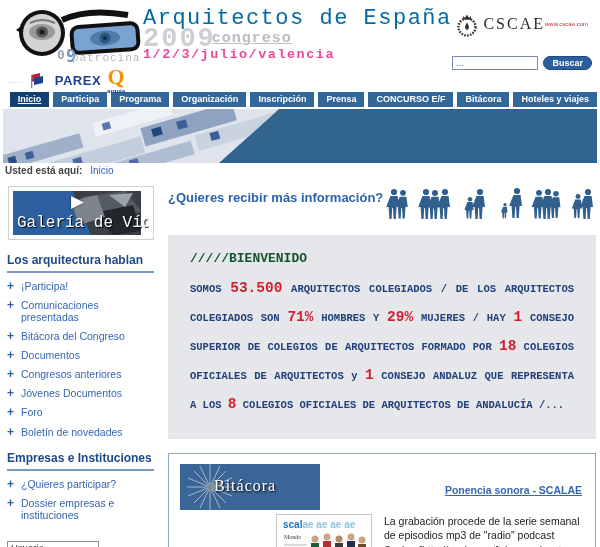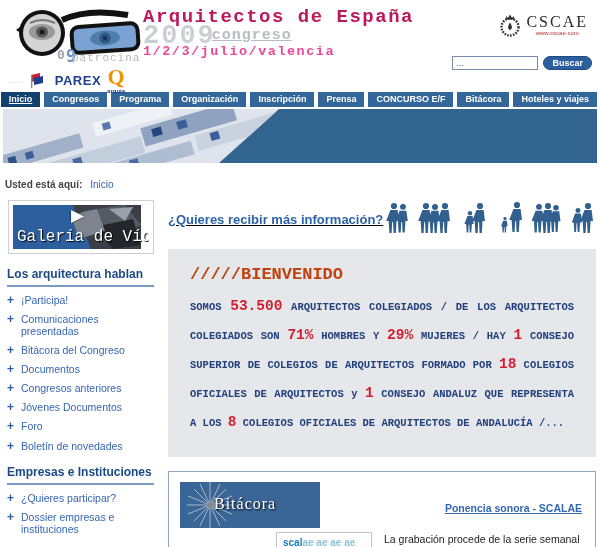--- a/index.html
+++ b/index.html
@@ -13,47 +13,47 @@
   .patrocina { position:absolute; left:72px; top:52px; font-family:"Liberation Mono",monospace; font-size:11px; color:#b2b6ba; letter-spacing:1px; }
   .sponsors { position:absolute; left:8px; top:66px; width:140px; display:flex; align-items:center; gap:6px; }
   .spn-dots { font-size:7px; color:#999; letter-spacing:1px; }
   .parex { display:flex; align-items:flex-end; gap:10px; }
   .parex-name { font-size:13px; font-weight:bold; color:#1d3f8f; letter-spacing:0.5px; }
   .arquia { display:flex; flex-direction:column; align-items:center; line-height:1; }
   .arquia-q { font-size:22px; font-weight:bold; color:#f29200; font-family:"Liberation Serif",serif; }
   .arquia-name { font-size:6px; color:#1d3f8f; font-weight:bold; }
 
   .title-block { position:absolute; left:143px; top:6px; font-family:"Liberation Mono",monospace; }
-  .title-main { font-size:19px; font-weight:bold; color:#be185d; letter-spacing:1.5px; white-space:nowrap; }
+  .title-main { font-size:22px; font-weight:normal; color:#0369a1; letter-spacing:1.5px; white-space:nowrap; }
   .title-sub { position:relative; top:-7px; height:22px; white-space:nowrap; }
   .title-year { font-size:27px; font-weight:bold; color:#ccd0d4; letter-spacing:2px; }
   .title-congreso { font-size:15px; font-weight:bold; color:#b9bdc2; letter-spacing:1px; position:relative; top:-4px; left:-4px;text-decoration:underline; }
   .title-date { position:relative; top:-6px; font-size:13.5px; font-weight:bold; color:#ec4899; letter-spacing:1.5px; }
 
   .cscae { position:absolute; right:12px; top:10px; display:flex; align-items:center; gap:3px; }
-  .cscae-txt { display:flex; flex-direction:column; align-items:center; }
+  .cscae-txt { display:flex; flex-direction:row; align-items:center; }
   .cscae-name { font-family:"Liberation Serif",serif; font-size:16px; letter-spacing:2px; color:#2a2a2a; }
   .cscae-url { font-size:6px; color:#b23333; margin-top:-1px; }
 
   .search { position:absolute; right:8px; top:56px; display:flex; align-items:center; gap:5px; }
   .search input { width:86px; height:14px; font-size:9px; border:1px solid #7a8ab0; padding:0 3px; color:#555; }
   .search button { height:14px; font-size:9px; font-weight:bold; color:#fff; background:#2d5f9e; border:1px solid #1d4a80; border-radius:7px; padding:0 8px; line-height:1; }
 
   
   .nav { display:flex; justify-content:flex-end; gap:4px; padding:0 3px; height:15px; }
   .tab { background:#336699; color:#fff; font-size:9px; font-weight:bold; padding:2px 8px 0; white-space:nowrap; cursor:pointer; }
   .tab.active { background:#12406f; text-decoration:underline; }
 
   
   .banner { position:relative; margin:2px 3px 0; height:54px; background:#31648f; overflow:hidden; }
   .banner-img { position:absolute; left:0; top:0; width:300px; height:54px; clip-path:polygon(0 0,92% 0,72% 100%,0 100%); }
   .participa { position:absolute; right:16px; top:18px; font-size:15px; font-weight:bold; color:#dfe3e8; letter-spacing:1px; }
 
   
-  .crumb { padding:16px 4px 2px 5px; font-size:10px; color:#444; font-weight:bold; }
+  .crumb { padding:2px 4px 2px 5px; font-size:10px; color:#444; font-weight:bold; }
   .crumb a { font-weight:normal; color:#3566b3; text-decoration:none; margin-left:8px; }
 
   
   .cols { display:flex; align-items:flex-start; }
   aside { width:158px; padding-left:7px; flex-shrink:0; }
   main { flex:1; margin:6px 4px 0 10px; }
 
   
   .videobox { border:1px solid #d0d0d0; padding:4px; margin:8px 4px 4px 1px; background:#fff; }
   .videobox-inner { position:relative; height:44px; overflow:hidden; }
@@ -61,25 +61,25 @@
   .videobox-label { position:absolute; left:4px; bottom:3px; font-family:"Liberation Mono",monospace; font-size:16px; color:#fff; text-shadow:1px 1px 1px #000; white-space:nowrap; }
   .side-h { font-size:12px; font-weight:bold; color:#1c4a86; border-bottom:2px solid #7b99c1; padding:3px 0 4px; margin:10px 4px 4px 0; }
   .side-list { list-style:none; margin-right:4px; }
   .side-list li { display:flex; gap:7px; align-items:flex-start; margin:7px 0; line-height:1.15; }
   .plus { color:#2d5f9e; font-weight:bold; font-size:12px; line-height:1; }
   .side-list a { font-size:10.5px; color:#3566b3; text-decoration:none; }
   .login { margin-top:20px; }
   .login input[type=text], .login input[type=password] { display:block; width:92px; height:14px; font-size:9.5px; border:1px solid #8f8f8f; padding:0 3px; margin-bottom:3px; color:#333; }
 
   
-  .main-top { display:flex; align-items:center;text-decoration:underline; }
+  .main-top { display:flex; align-items:flex-start; }
   .heading { font-size:13px; font-weight:bold; color:#2b63a8; line-height:1.25; margin-top:6px; }
   .people { margin-left:auto; margin-top:2px; }
   .welcome { background:#e6e7eb; margin-top:13px; padding:16px 22px 20px; }
-  .welcome-title { font-family:"Liberation Mono",monospace; font-size:17px; font-weight:bold; color:#c2410c; margin-bottom:8px; }
+  .welcome-title { font-family:"Liberation Mono",monospace; font-size:13px; font-weight:bold; color:#14532d; margin-bottom:8px; }
   .welcome-body { font-family:"Liberation Mono",monospace; font-size:10.5px; font-weight:bold; color:#21407c; text-align:justify; line-height:2.0; }
   .welcome-body .num { font-size:14.5px; color:#d21f2f; }
 
   .card { border:1px solid #93a5c6; margin-top:14px; padding:8px 9px 6px; }
   .card-head { position:relative; height:50px; }
   .bita-banner { position:absolute; left:2px; top:2px; width:140px; height:46px; background:#3a6597; overflow:hidden; }
   .bita-label { position:absolute; left:34px; top:13px; font-family:"Liberation Serif",serif; font-size:16px; color:#fff; text-shadow:1px 1px 2px #000; letter-spacing:1px; }
   .post-title { position:absolute; right:4px; top:22px; font-size:10.5px; font-weight:bold; color:#3566b3; text-decoration:underline; }
   .card-row { display:flex; margin:2px 0 0 98px; }
   .thumb { width:96px; height:78px; border:1px solid #c4c4c4; padding:2px; background:#fff; flex-shrink:0; }
@@ -150,21 +150,21 @@
     </div>
 
     <div class="search">
       <input type="text" value="..." style="">
       <button>Buscar</button>
     </div>
   </header>
 
   <nav class="nav">
     <span class="tab active">Inicio</span>
-    <span class="tab">Congresos</span>
+    <span class="tab">Participa</span>
     <span class="tab">Programa</span>
     <span class="tab">Organización</span>
     <span class="tab">Inscripción</span>
     <span class="tab">Prensa</span>
     <span class="tab">CONCURSO E/F</span>
     <span class="tab">Bitácora</span>
     <span class="tab">Hoteles y viajes</span>
   </nav>
 
   <div class="banner">

